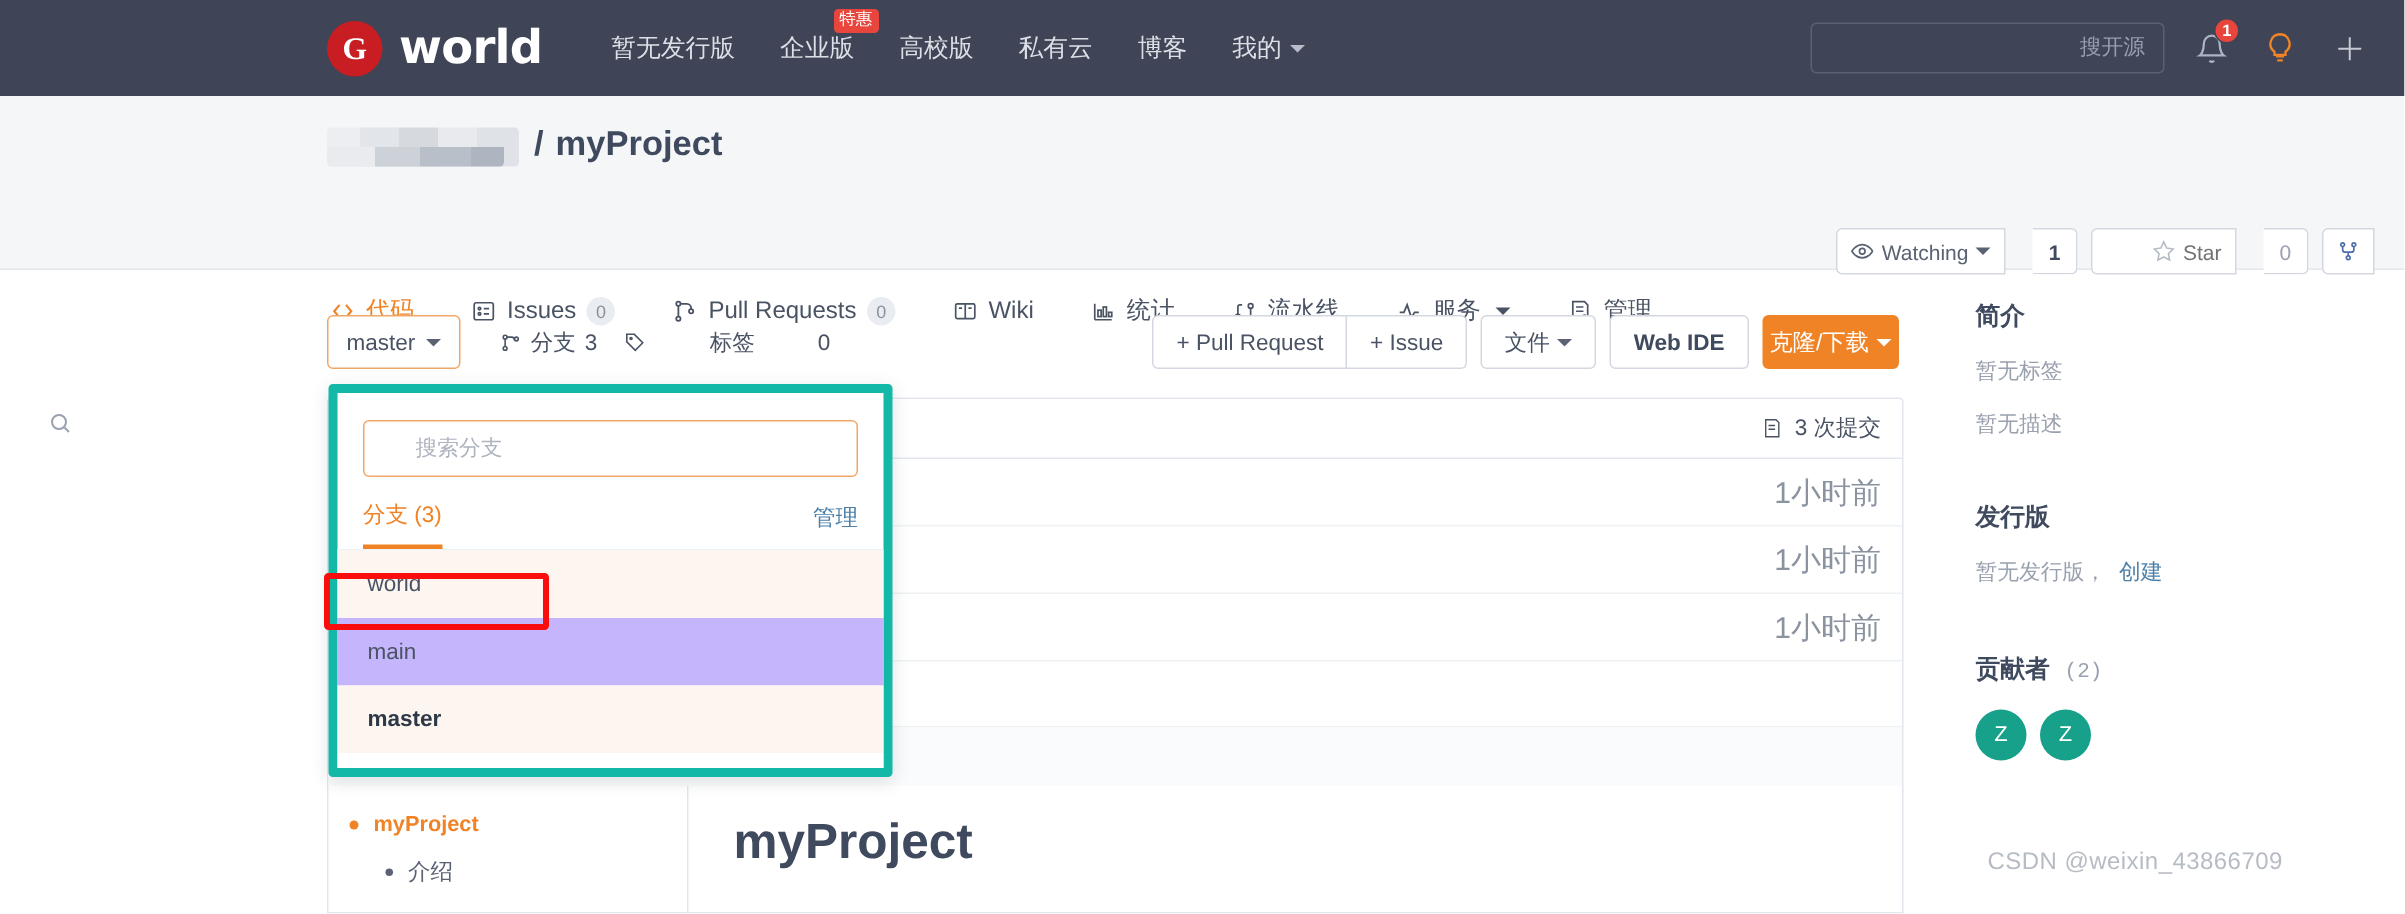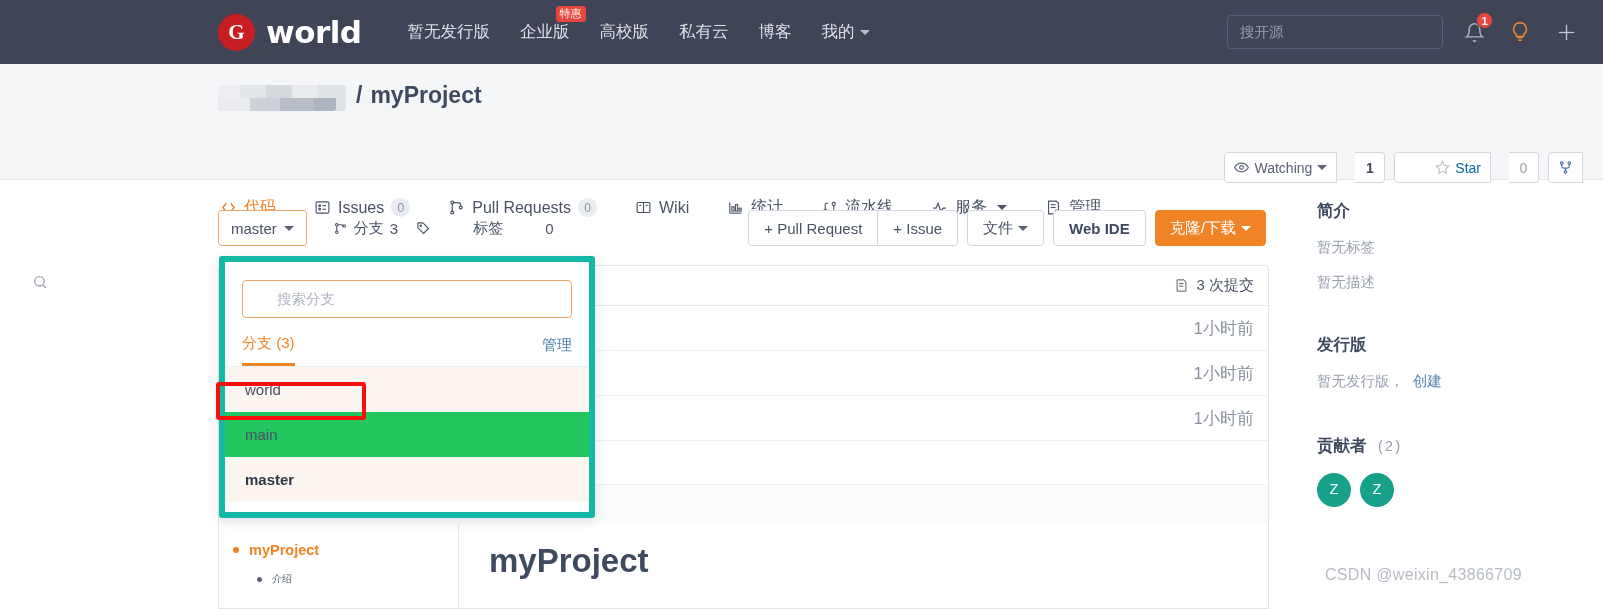--- a/index.html
+++ b/index.html
@@ -40,24 +40,25 @@
     padding:1px 4px 2px; border-radius:3px; line-height:1.15;
     white-space:nowrap;
   }
   .caret-d {
     display:inline-block; width:0;height:0; margin-left:5px;
     border-left:5px solid transparent; border-right:5px solid transparent;
     border-top:5px solid #b9bdc9; vertical-align:middle;
   }
   .nav-right { margin-left:auto; display:flex; align-items:center; gap:16px; padding-right:22px; }
   .search-box {
-    width:216px; height:34px; border:1px solid #5b6074; border-radius:4px;
+    width:236px; height:34px; border:1px solid #5b6074; border-radius:4px;
     background:transparent; color:#c9ccd6; font-size:14.5px;
     padding:16px 12px; outline:none;
     font-family:"Liberation Sans", sans-serif;
+    text-align:right;
   }
   .search-box::placeholder { color:#989eb0; }
   .icon-btn { position:relative; width:30px;height:30px; display:flex;align-items:center;justify-content:center; cursor:pointer; }
   .bell-badge {
     position:absolute; top:-5px; right:-4px; min-width:17px;height:17px;
     border-radius:50%; background:#e8453c; color:#fff;
     font-size:11px; font-weight:bold;
     display:flex;align-items:center;justify-content:center;
     border:1.5px solid #3f4456;
   }
@@ -84,21 +85,21 @@
 
   .repo-actions { position:absolute; right:20px; top:88px; display:flex; align-items:center; gap:9px; }
   .btn-group { display:flex; align-items:stretch;gap:18px; }
   .bg-main, .bg-count {
     height:31px; border:1px solid #d3d8e0; background:#fff;
     display:flex; align-items:center; justify-content:center;
     font-size:14px; color:#5a6273; cursor:pointer;
   }
   .bg-main { border-radius:4px 0 0 4px; padding:0 9px; gap:5px; }
   .bg-count { border-radius:0 4px 4px 0; border-left:none; padding:0 10px; font-weight:bold; color:#3f4a5f; min-width:30px; }
-  .bg-main.dim { color:#0369a1;padding-left:40px; }
+  .bg-main.dim { color:#737373;padding-left:40px; }
   .bg-count.dim { color:#9aa1ae; font-weight:normal; }
   .bg-solo { height:31px; border:1px solid #d3d8e0; background:#fff; border-radius:4px 0 0 4px; padding:0 9px; display:flex;align-items:center; }
 
   
   .repo-tabs { position:absolute; left:218px; top:133px; display:flex; align-items:center; gap:0; }
   .rtab {
     display:flex; align-items:center; gap:7px;
     padding:0 19px 14px 19px; font-size:16px; color:#4a5364;
     cursor:pointer; position:relative; white-space:nowrap;
   }
@@ -138,21 +139,21 @@
     font-size:15px; color:#4a5364; padding:17px 15px;
     display:flex;align-items:center; justify-content:center; gap:5px;
     cursor:pointer; white-space:nowrap;
   }
   .tb-btn.b1 { border-radius:4px 0 0 4px; }
   .tb-btn.b2 { border-radius:0 4px 4px 0; border-left:none; }
   .tb-btn.sep { margin-left:9px; border-radius:4px; }
   .tb-btn.bold { font-weight:bold; color:#3f4a5f; }
   .tb-btn.primary {
     margin-left:9px; border-radius:4px; background:#f08326; border-color:#f08326;
-    color:#fff; font-size:15.5px; padding:0 14px;
+    color:#fff; font-size:15.5px; padding:0 4px;
   }
   .caret-w {
     display:inline-block; width:0;height:0;
     border-left:5px solid transparent; border-right:5px solid transparent;
     border-top:5px solid #fff;
   }
   .caret-g {
     display:inline-block; width:0;height:0;
     border-left:5px solid transparent; border-right:5px solid transparent;
     border-top:5px solid #5a6273;
@@ -168,36 +169,36 @@
     display:flex; align-items:center; padding:0 14px;
     font-size:14.5px; color:#8b93a1;
   }
   .commit-bar .ellip { color:#6b7382; }
   .commit-bar .sha { margin-left:14px; color:#8b93a1; }
   .commit-bar .when { margin-left:14px; color:#8b93a1; }
   .commit-bar .right { margin-left:auto; display:flex;align-items:center;gap:7px; color:#4a5364; font-size:15px; }
   .file-row {
     height:45px; border-bottom:1px solid #eef1f4;
     display:flex; align-items:center; padding:0 14px;
-    font-size:17px; color:#6b7382;
+    font-size:20px; color:#6b7382;
   }
   .file-row .msg { color:#7b8391; }
   .file-row .time { margin-left:auto; color:#8b93a1; }
   .file-row.empty { height:44px; }
   .readme-bar { height:46px; background:#fafbfc; border-bottom:1px solid #e3e7ed; }
 
   
   .readme-card {
     position:absolute; left:218px; top:524px; width:1051px; height:85px;
     border:1px solid #e3e7ed; border-top:none; background:#fff; display:flex;
   }
   .readme-toc { width:240px; border-right:1px solid #e3e7ed; padding:18px 0 0 14px; }
   .toc-l1 { display:flex; align-items:center; gap:10px; color:#f08326; font-size:14.5px; font-weight:bold; }
   .toc-l1 .dot { width:6px;height:6px;border-radius:50%;background:#f08326; }
-  .toc-l2 { display:flex; align-items:center; gap:10px; color:#5a6273; font-size:10px; margin:14px 0 0 24px; }
+  .toc-l2 { display:flex; align-items:center; gap:10px; color:#5a6273; font-size:15px; margin:14px 0 0 24px; }
   .toc-l2 .dot { width:5px;height:5px;border-radius:50%;background:#5a6273; }
   .readme-body { flex:1; padding:18px 0 0 30px; }
   .readme-h1 { font-size:33px; color:#3f4a5f; font-weight:bold; }
 
   
   .branch-dd {
     position:absolute; left:219px; top:256px; width:376px;
     background:#fff; border:6px solid #14b8a6; border-radius:3px;
     box-shadow:0 3px 12px rgba(40,50,70,.13);
     z-index:40;
@@ -221,21 +222,21 @@
   }
   .dd-tab .cnt { color:#f08326; }
   .dd-manage { font-size:15px; color:#4b7fa8; cursor:pointer; padding-bottom:10px; }
   .dd-list { padding:0; }
   .dd-item {
     height:45px; display:flex; align-items:center; padding:0 20px;
     font-size:15px; color:#4a5364; cursor:pointer; background:#fff;
   }
   .dd-item.hovered { background:#fdf5ef; }
   .dd-item.selected { background:#fdf5ef; font-weight:bold; color:#2f3847; }
-  .dd-item.plain { background:#22c55e; }
+  .dd-item.plain { background:#c4b5fd; }
   .dd-pad { height:10px; background:#fff; }
   .red-box {
     position:absolute; left:216px; top:382px; width:150px; height:38px;
     border:4px solid #f90d0d; border-radius:3px; z-index:60; pointer-events:none;
   }
 
   
   .sidebar { position:absolute; left:1317px; top:200px; width:300px;font-family:Liberation Mono, monospace; }
   .sb-h { font-size:16.5px; font-weight:bold; color:#3f4a5f; }
   .sb-muted { font-size:14.5px; color:#9aa1ae; margin-top:16px; }

